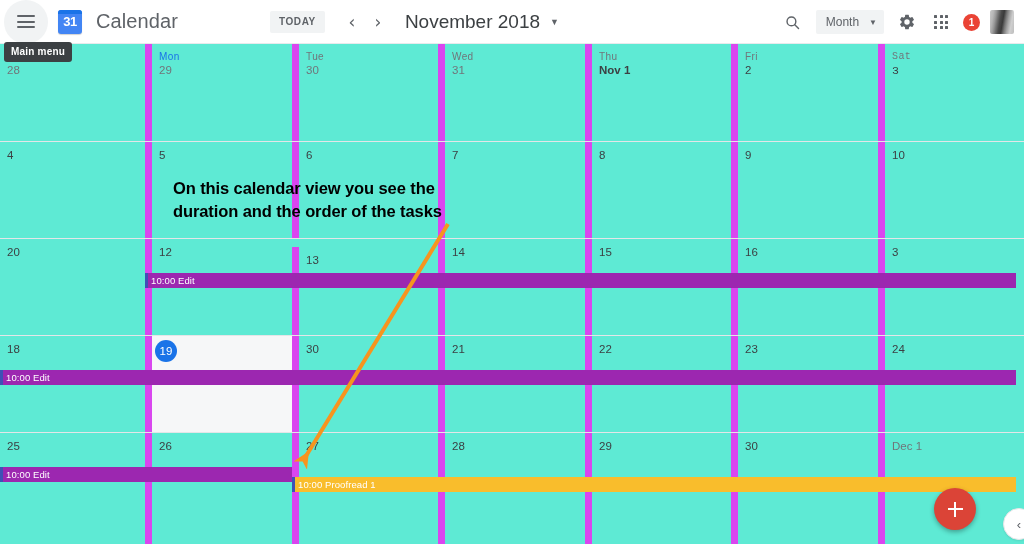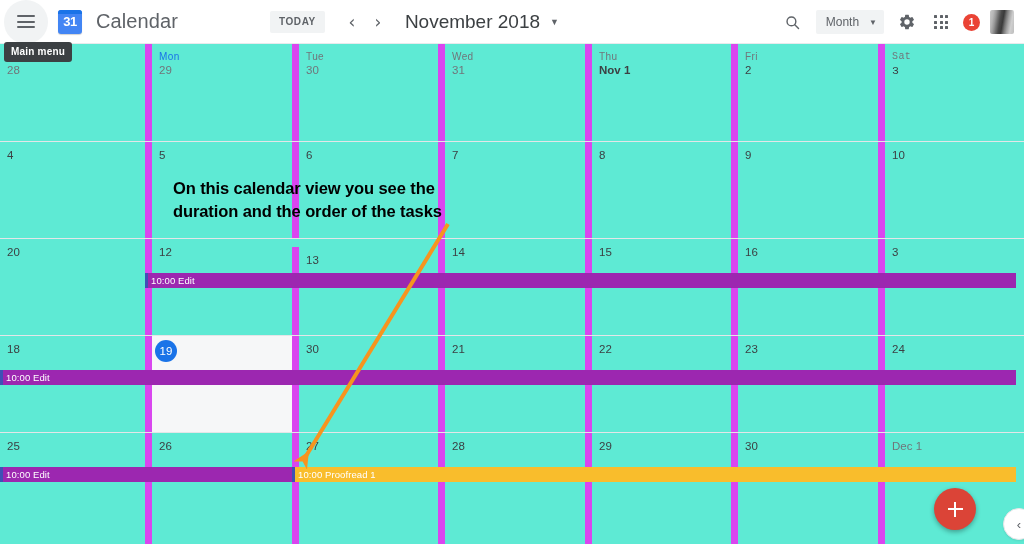--- a/index.html
+++ b/index.html
@@ -280,21 +280,21 @@
     z-index: 5;
     letter-spacing: 0.1px;
   }
   .event .accent-bar {
     position: absolute;
     left: 0; top: 0; bottom: 0;
     width: 3px;
     background: #3f51b5;
   }
   .event.purple { background: #9c27b0; }
-  .event.yellow { background: #f9bd2c; }
+  .event.yellow { background: #f9bd2c; margin-top: 10px; }
   .event .etext { position: relative; z-index: 2; }
 
   .event.arrow-end::after {
     content: "";
     position: absolute;
     right: -8px;
     top: 0;
     width: 0; height: 0;
     border-top: 7.5px solid transparent;
     border-bottom: 7.5px solid transparent;

